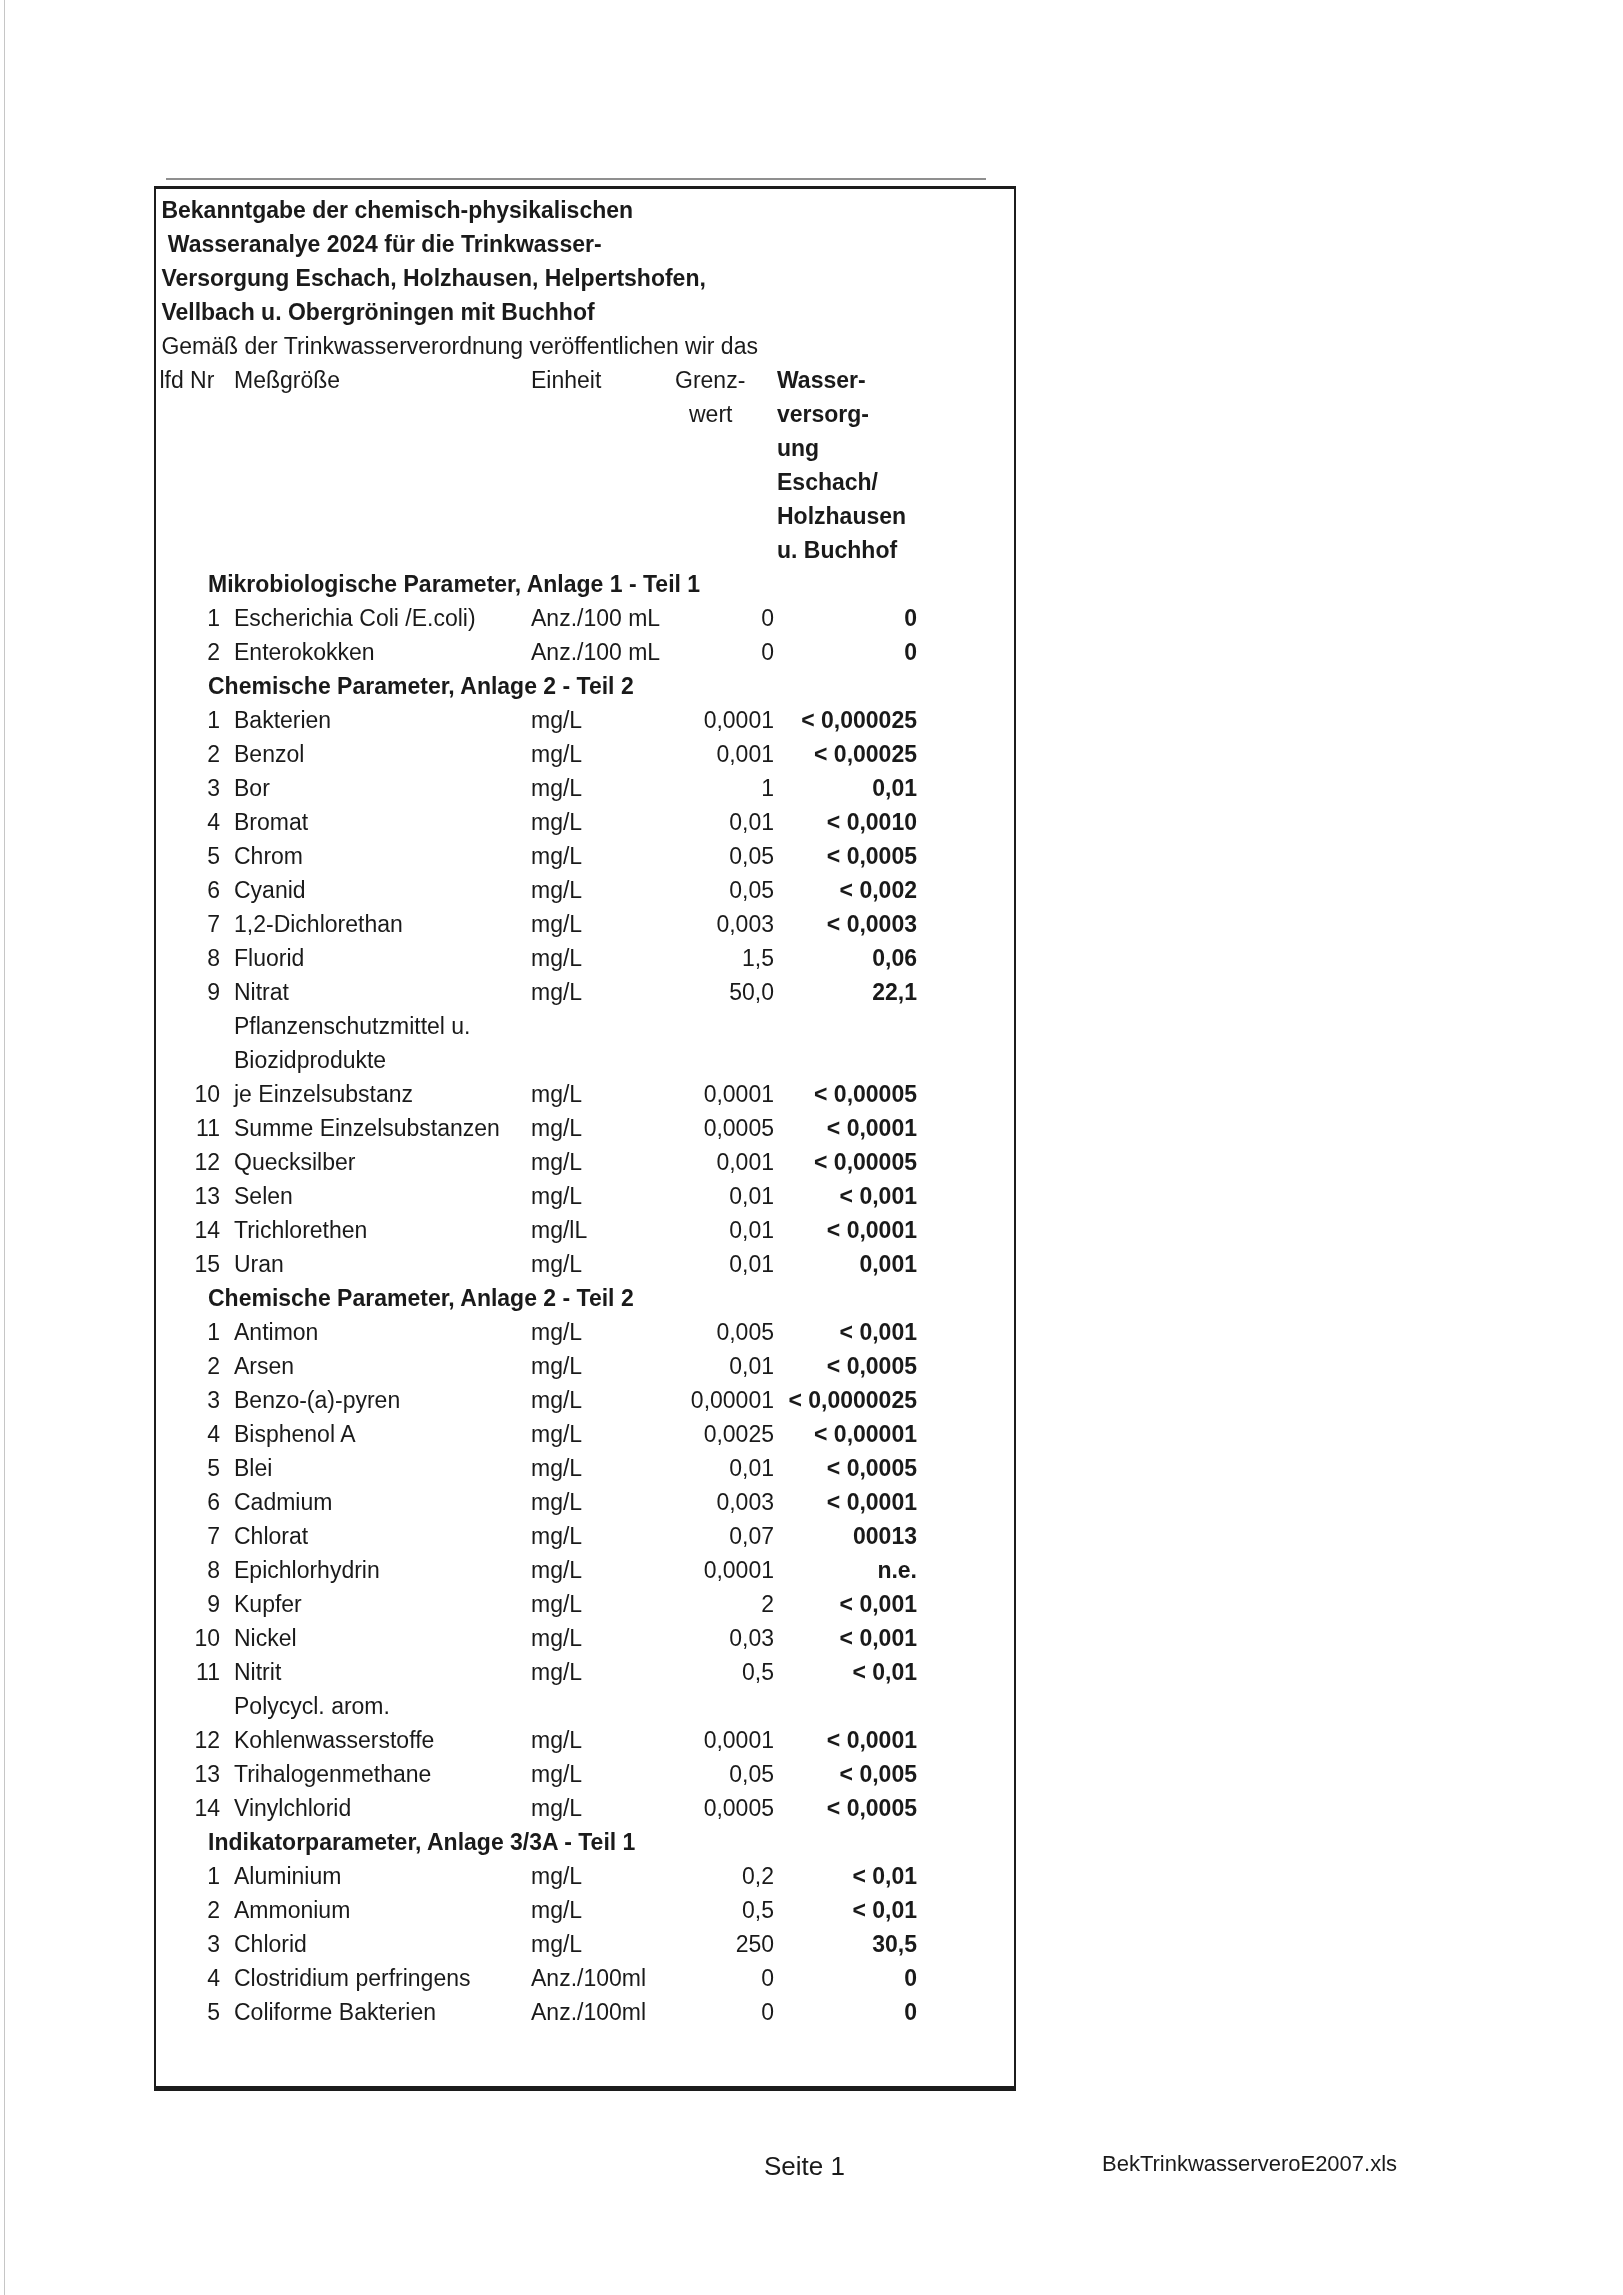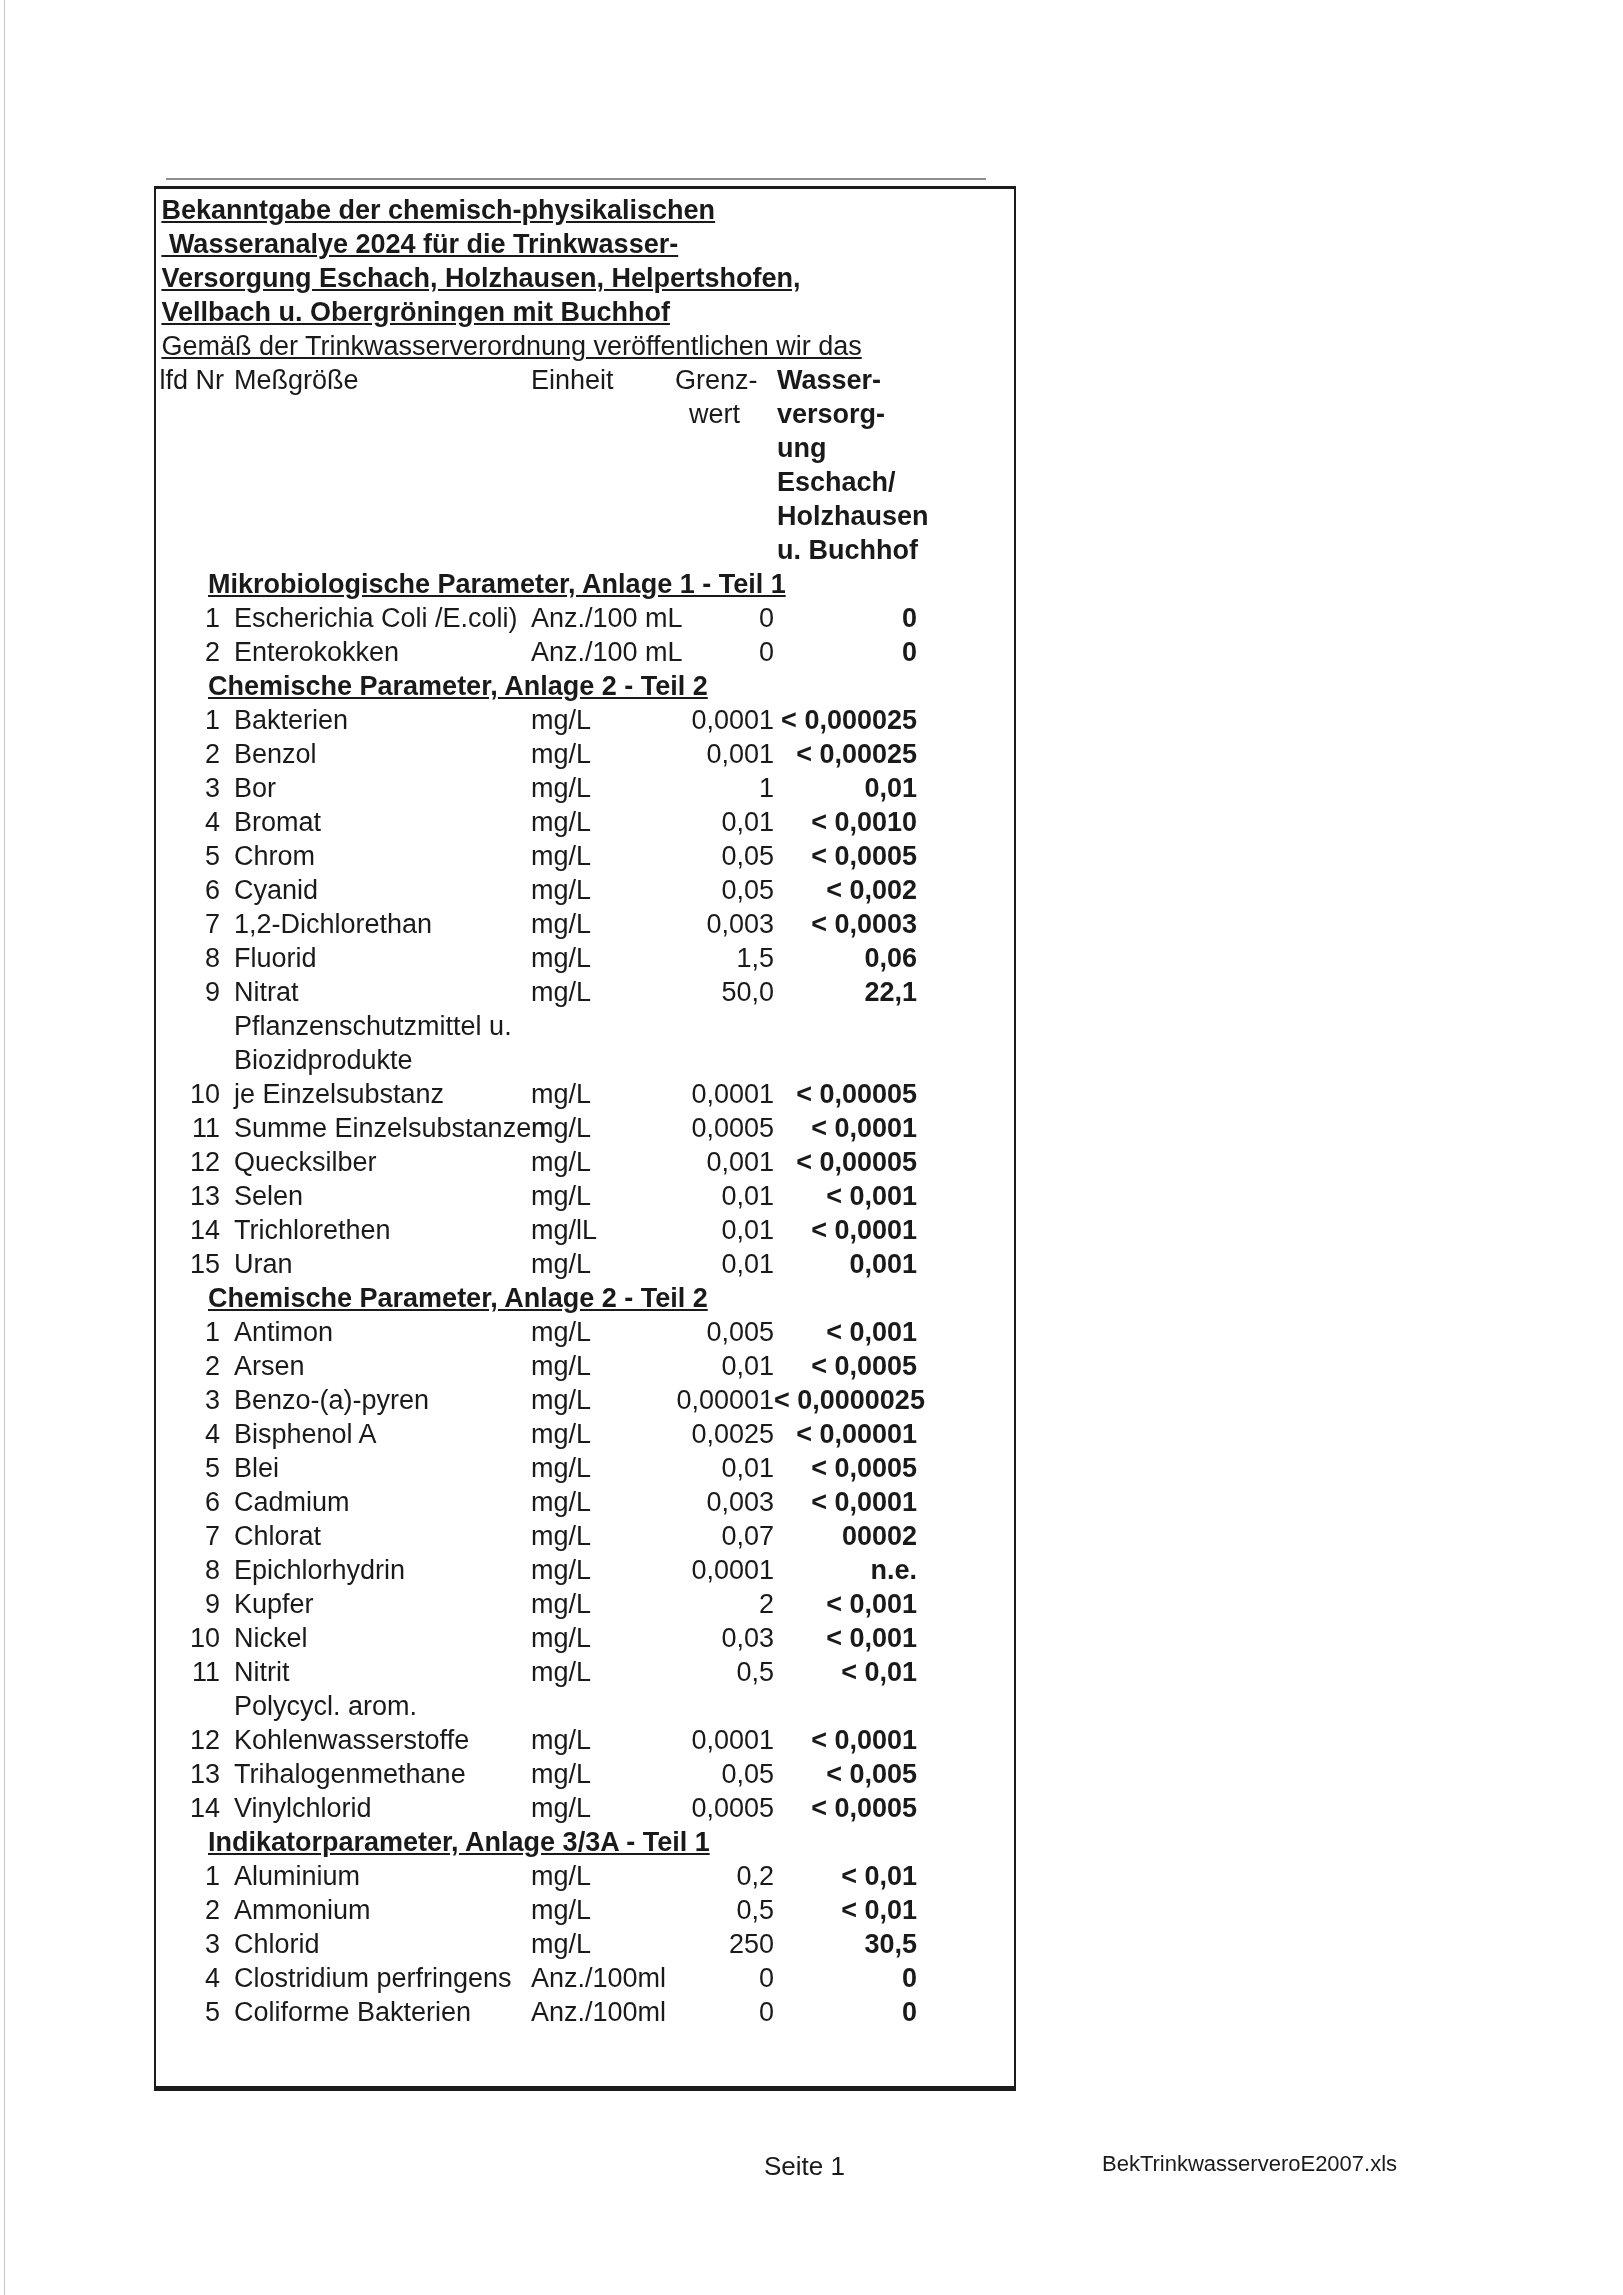--- a/index.html
+++ b/index.html
@@ -9,21 +9,21 @@
     font-family:"Liberation Sans", sans-serif; color:#1a1a1a;
   }
   .scan-edge-left { position:absolute; left:4px; top:0; width:1.4px; height:2295px; background:#c6c6c6; }
   .scan-topline  { position:absolute; left:166px; top:178px; width:820px; height:2px; background:#8f8f8f; }
   .doc-table {
     position:absolute; left:154px; top:186px; width:862px; height:1905px;
     box-sizing:border-box; border:2.7px solid #1c1c1c;
     border-top-width:3.4px; border-bottom-width:5.4px;
     padding-top:4px; overflow:hidden;
   }
-  .line { position:relative; height:34px; line-height:34px; font-size:27px; white-space:pre;text-decoration:underline; }
+  .line { position:relative; height:34px; line-height:34px; font-size:23px; white-space:pre; }
   .line .abs { position:absolute; top:0; height:34px; line-height:34px; }
   .b { font-weight:bold; }
   .title-line { padding-left:5.4px; }
   .section-line { padding-left:4px; font-weight:bold;margin-left:48px; }
   .c-nr    { left:0;     width:64px;  text-align:right; }
   .c-name  { left:78px; }
   .c-unit  { left:375px; }
   .c-limit { left:483px; width:135px; text-align:right; }
   .c-val   { left:618px; width:143px; text-align:right; font-weight:bold; }
   .h-nr    { left:3.4px; }
@@ -76,21 +76,21 @@
         <div class="line"><span class="abs c-nr">13</span><span class="abs c-name">Selen</span><span class="abs c-unit">mg/L</span><span class="abs c-limit">0,01</span><span class="abs c-val">&lt; 0,001</span></div>
         <div class="line"><span class="abs c-nr">14</span><span class="abs c-name">Trichlorethen</span><span class="abs c-unit">mg/lL</span><span class="abs c-limit">0,01</span><span class="abs c-val">&lt; 0,0001</span></div>
         <div class="line"><span class="abs c-nr">15</span><span class="abs c-name">Uran</span><span class="abs c-unit">mg/L</span><span class="abs c-limit">0,01</span><span class="abs c-val">0,001</span></div>
         <div class="line section-line">Chemische Parameter, Anlage 2 - Teil 2</div>
         <div class="line"><span class="abs c-nr">1</span><span class="abs c-name">Antimon</span><span class="abs c-unit">mg/L</span><span class="abs c-limit">0,005</span><span class="abs c-val">&lt; 0,001</span></div>
         <div class="line"><span class="abs c-nr">2</span><span class="abs c-name">Arsen</span><span class="abs c-unit">mg/L</span><span class="abs c-limit">0,01</span><span class="abs c-val">&lt; 0,0005</span></div>
         <div class="line"><span class="abs c-nr">3</span><span class="abs c-name">Benzo-(a)-pyren</span><span class="abs c-unit">mg/L</span><span class="abs c-limit">0,00001</span><span class="abs c-val">&lt; 0,0000025</span></div>
         <div class="line"><span class="abs c-nr">4</span><span class="abs c-name">Bisphenol A</span><span class="abs c-unit">mg/L</span><span class="abs c-limit">0,0025</span><span class="abs c-val">&lt; 0,00001</span></div>
         <div class="line"><span class="abs c-nr">5</span><span class="abs c-name">Blei</span><span class="abs c-unit">mg/L</span><span class="abs c-limit">0,01</span><span class="abs c-val">&lt; 0,0005</span></div>
         <div class="line"><span class="abs c-nr">6</span><span class="abs c-name">Cadmium</span><span class="abs c-unit">mg/L</span><span class="abs c-limit">0,003</span><span class="abs c-val">&lt; 0,0001</span></div>
-        <div class="line"><span class="abs c-nr">7</span><span class="abs c-name">Chlorat</span><span class="abs c-unit">mg/L</span><span class="abs c-limit">0,07</span><span class="abs c-val">00002</span></div>
+        <div class="line"><span class="abs c-nr">7</span><span class="abs c-name">Chlorat</span><span class="abs c-unit">mg/L</span><span class="abs c-limit">0,07</span><span class="abs c-val">00013</span></div>
         <div class="line"><span class="abs c-nr">8</span><span class="abs c-name">Epichlorhydrin</span><span class="abs c-unit">mg/L</span><span class="abs c-limit">0,0001</span><span class="abs c-val">n.e.</span></div>
         <div class="line"><span class="abs c-nr">9</span><span class="abs c-name">Kupfer</span><span class="abs c-unit">mg/L</span><span class="abs c-limit">2</span><span class="abs c-val">&lt; 0,001</span></div>
         <div class="line"><span class="abs c-nr">10</span><span class="abs c-name">Nickel</span><span class="abs c-unit">mg/L</span><span class="abs c-limit">0,03</span><span class="abs c-val">&lt; 0,001</span></div>
         <div class="line"><span class="abs c-nr">11</span><span class="abs c-name">Nitrit</span><span class="abs c-unit">mg/L</span><span class="abs c-limit">0,5</span><span class="abs c-val">&lt; 0,01</span></div>
         <div class="line"><span class="abs c-name">Polycycl. arom.</span></div>
         <div class="line"><span class="abs c-nr">12</span><span class="abs c-name">Kohlenwasserstoffe</span><span class="abs c-unit">mg/L</span><span class="abs c-limit">0,0001</span><span class="abs c-val">&lt; 0,0001</span></div>
         <div class="line"><span class="abs c-nr">13</span><span class="abs c-name">Trihalogenmethane</span><span class="abs c-unit">mg/L</span><span class="abs c-limit">0,05</span><span class="abs c-val">&lt; 0,005</span></div>
         <div class="line"><span class="abs c-nr">14</span><span class="abs c-name">Vinylchlorid</span><span class="abs c-unit">mg/L</span><span class="abs c-limit">0,0005</span><span class="abs c-val">&lt; 0,0005</span></div>
         <div class="line section-line">Indikatorparameter, Anlage 3/3A - Teil 1</div>
         <div class="line"><span class="abs c-nr">1</span><span class="abs c-name">Aluminium</span><span class="abs c-unit">mg/L</span><span class="abs c-limit">0,2</span><span class="abs c-val">&lt; 0,01</span></div>

